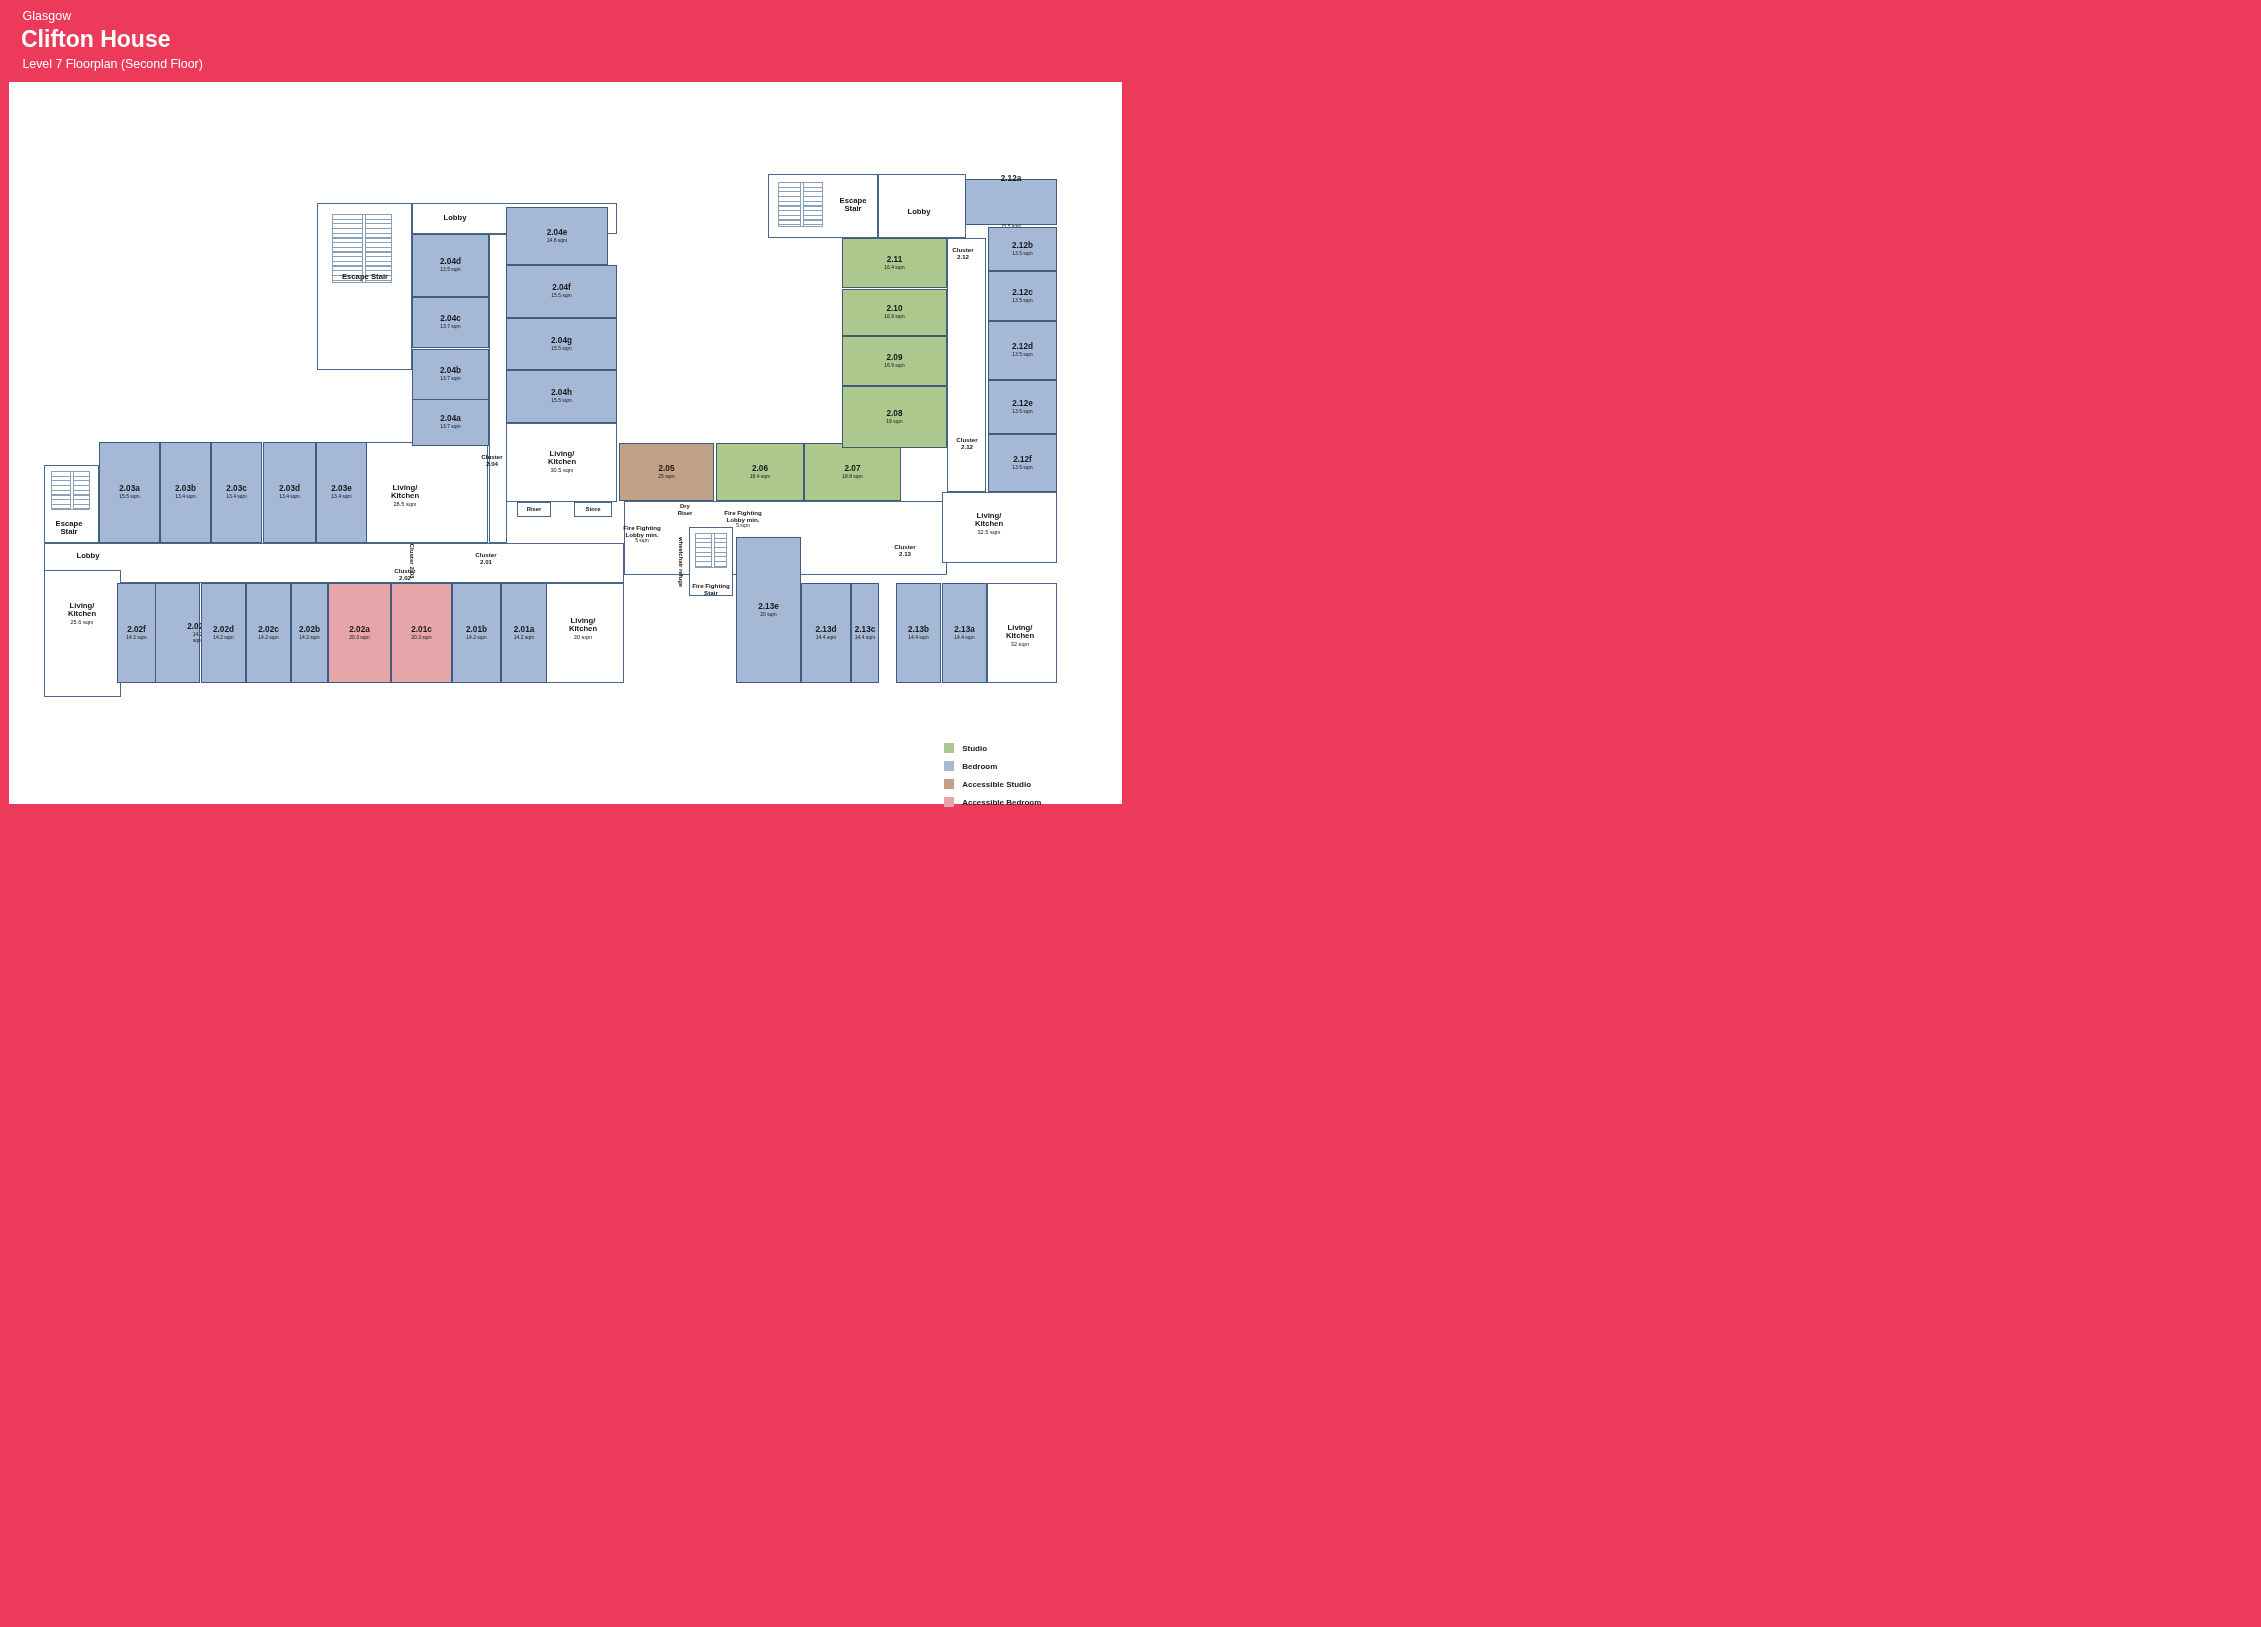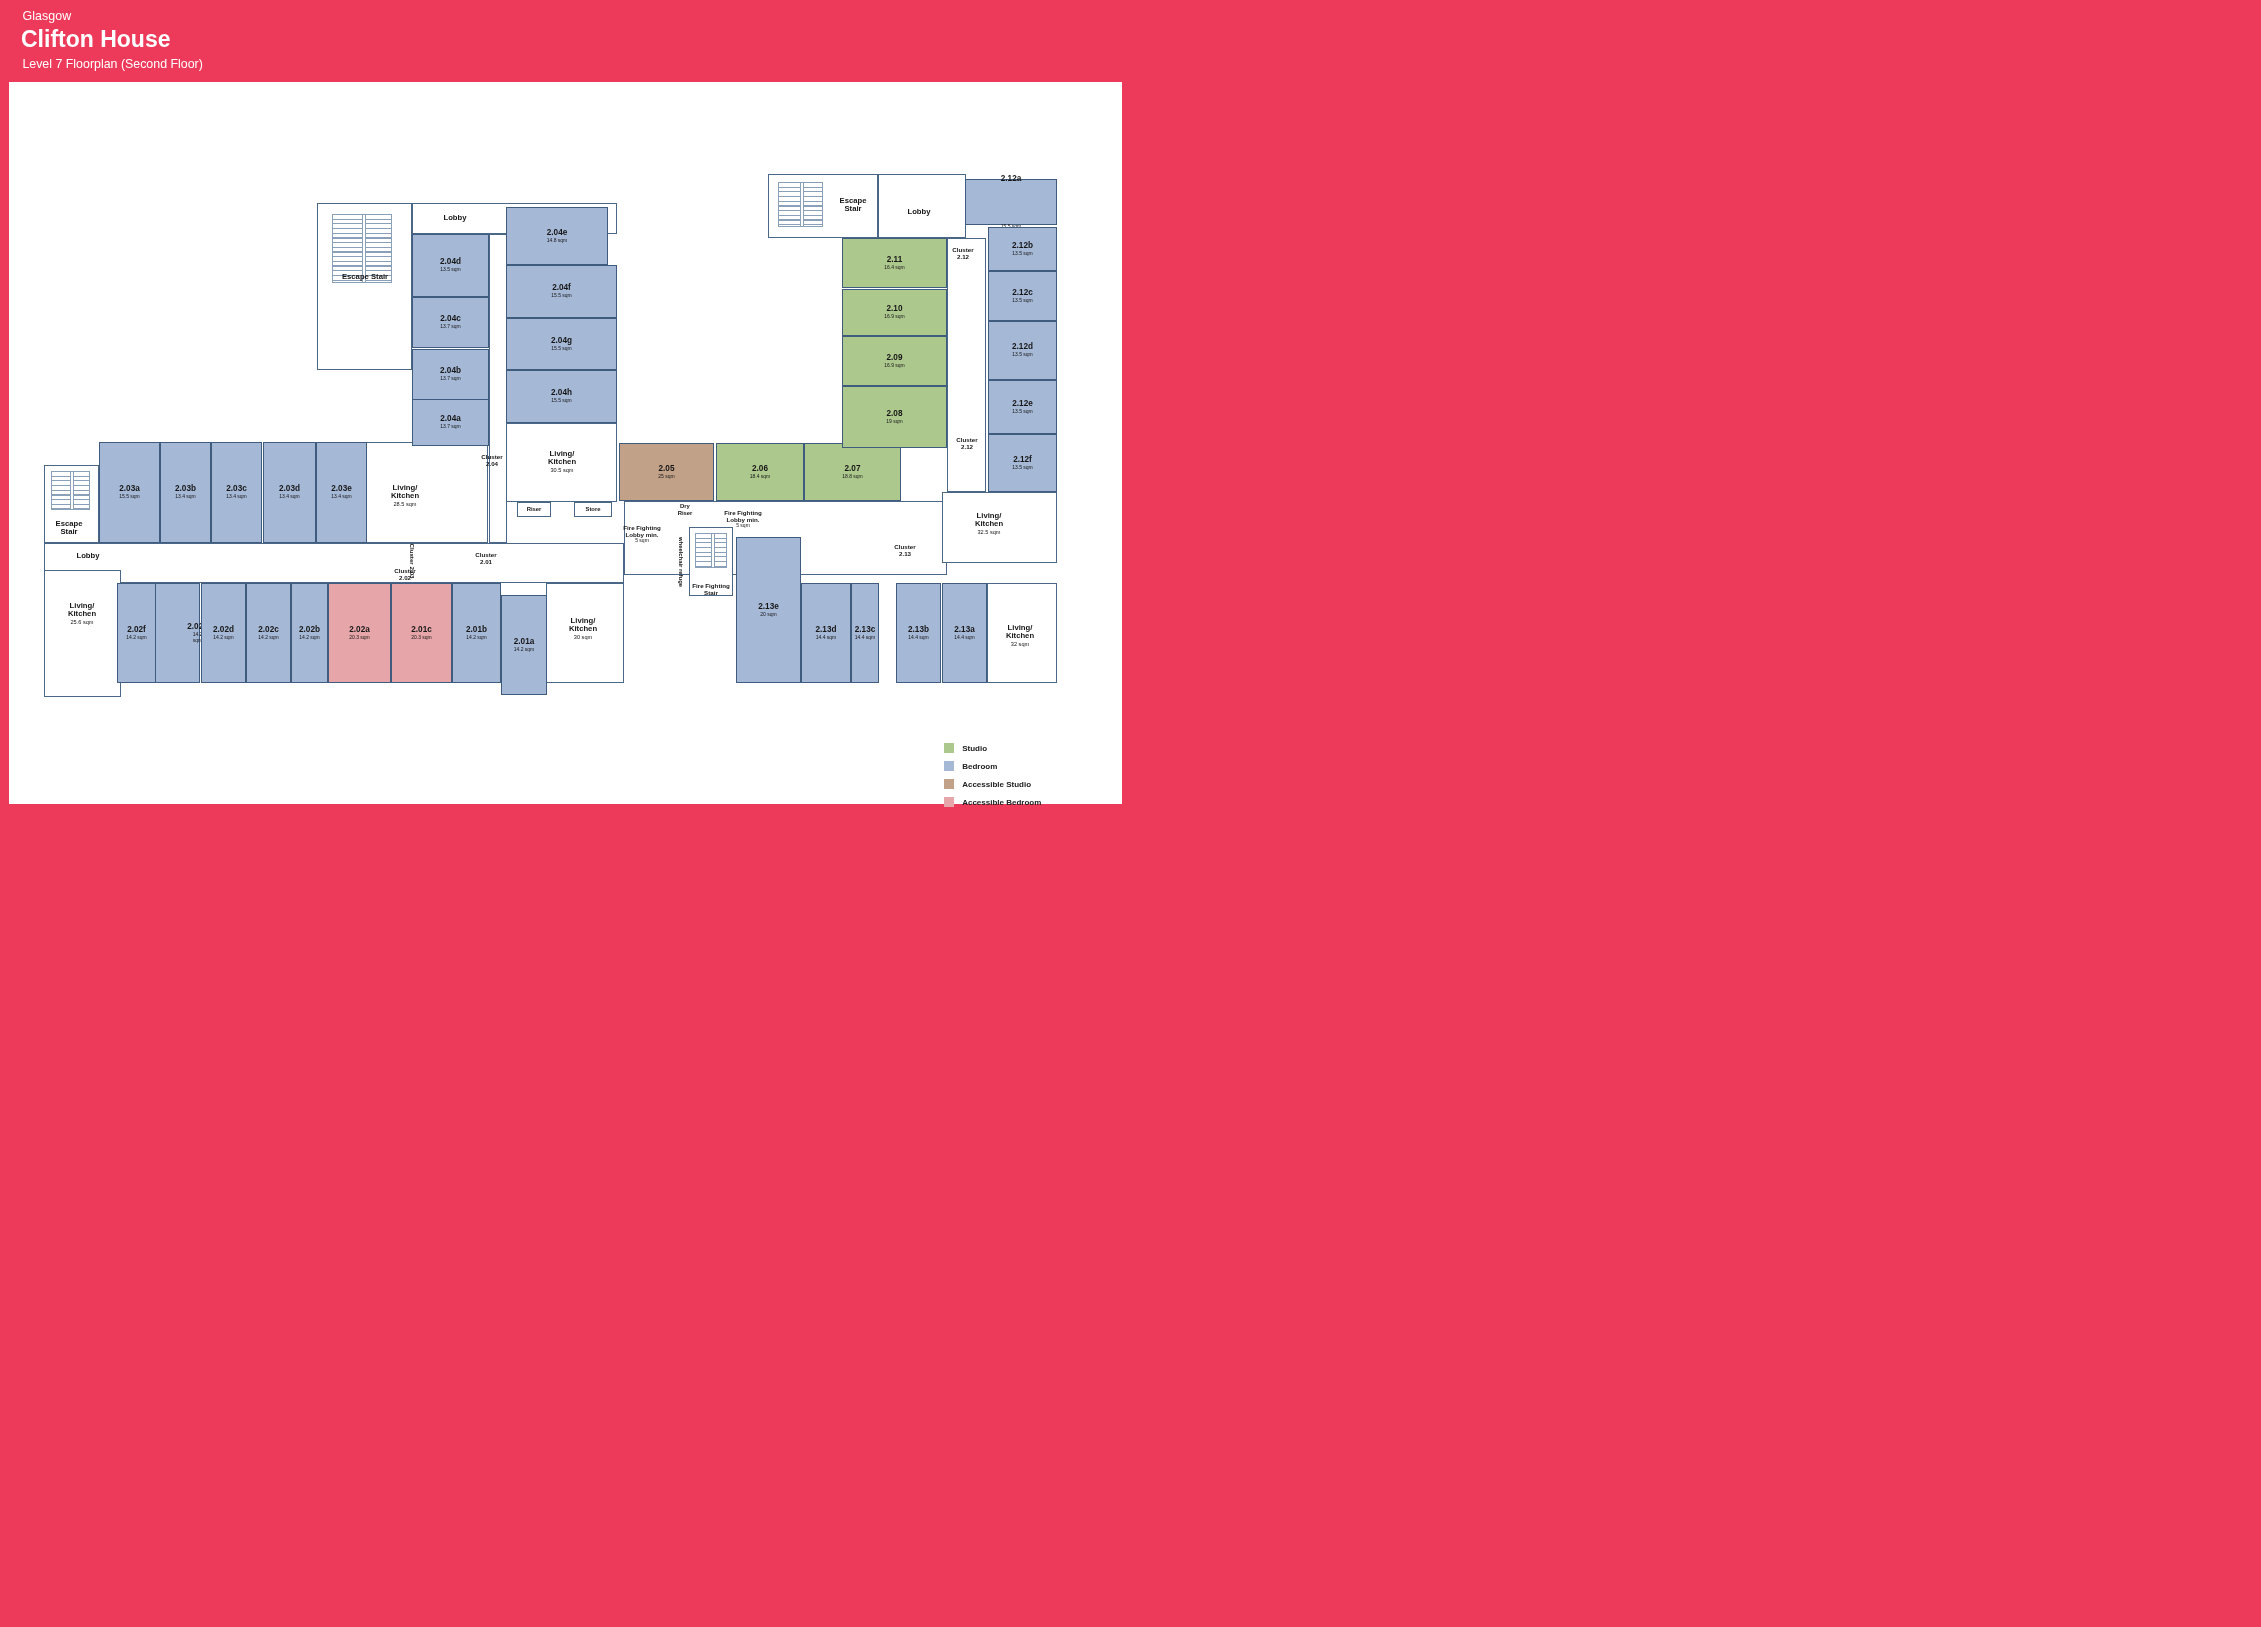--- a/index.html
+++ b/index.html
@@ -219,21 +219,21 @@
       <div class="rarea">20.3 sqm</div>
     </div>
     <div class="room" style="left: 391px; top: 583px; width: 61px; height: 100px; background: rgb(230, 165, 168);">
       <div class="rid">2.01c</div>
       <div class="rarea">20.3 sqm</div>
     </div>
     <div class="room" style="left: 452px; top: 583px; width: 49px; height: 100px; background: rgb(165, 184, 214);">
       <div class="rid">2.01b</div>
       <div class="rarea">14.2 sqm</div>
     </div>
-    <div class="room" style="left: 501px; top: 583px; width: 46px; height: 100px; background: rgb(165, 184, 214); margin-top: 12px;">
+    <div class="room" style="left: 501px; top: 583px; width: 46px; height: 100px; background: rgb(165, 184, 214);">
       <div class="rid">2.01a</div>
       <div class="rarea">14.2 sqm</div>
     </div>
     <div class="room" style="left: 619px; top: 443px; width: 95px; height: 58px; background: rgb(194, 161, 137);">
       <div class="rid">2.05</div>
       <div class="rarea">25 sqm</div>
     </div>
     <div class="room" style="left: 716px; top: 443px; width: 88px; height: 58px; background: rgb(173, 200, 141);">
       <div class="rid">2.06</div>
       <div class="rarea">18.4 sqm</div>

